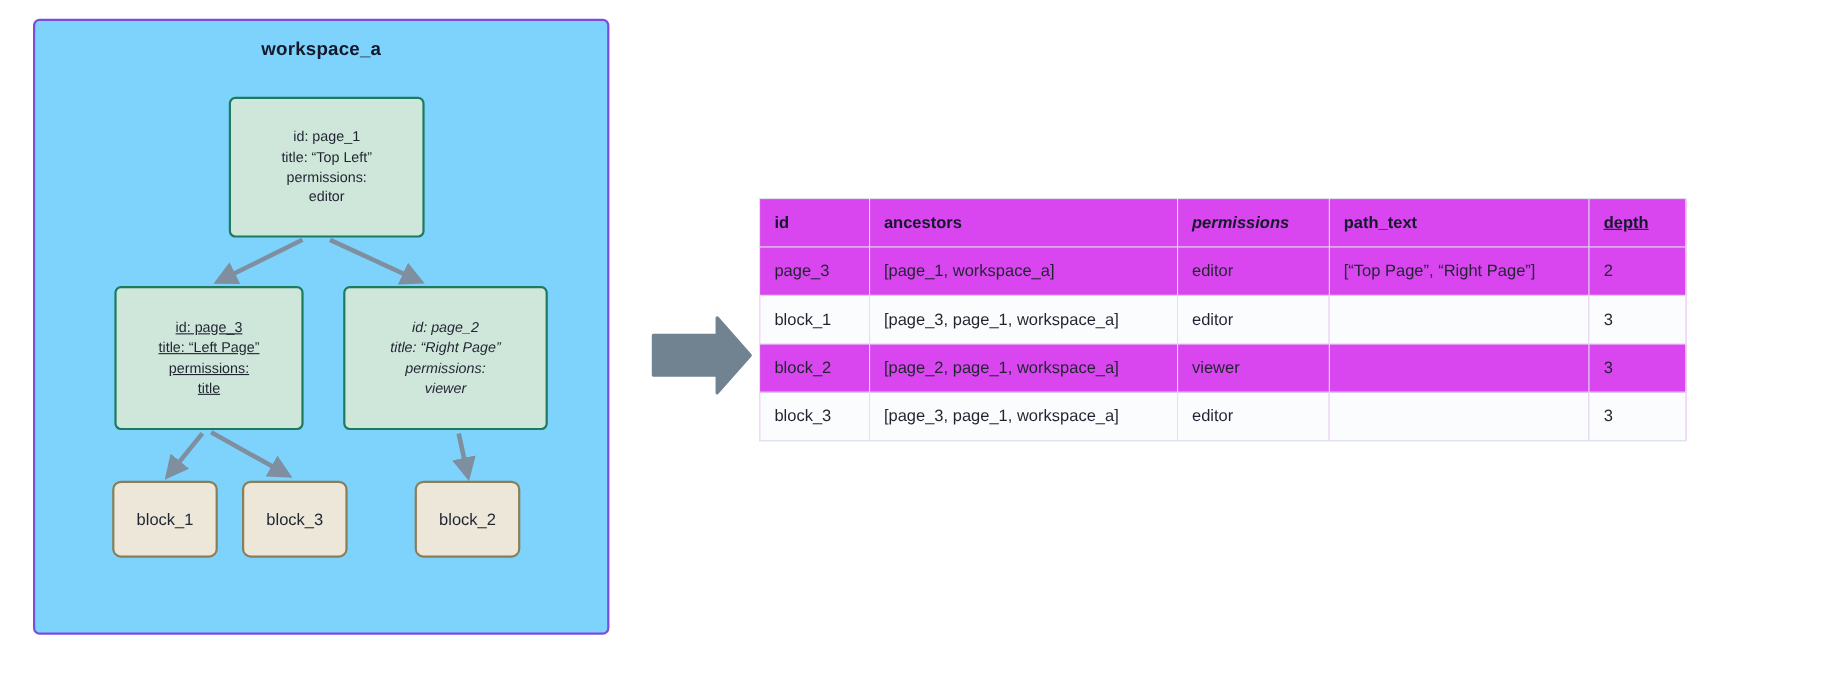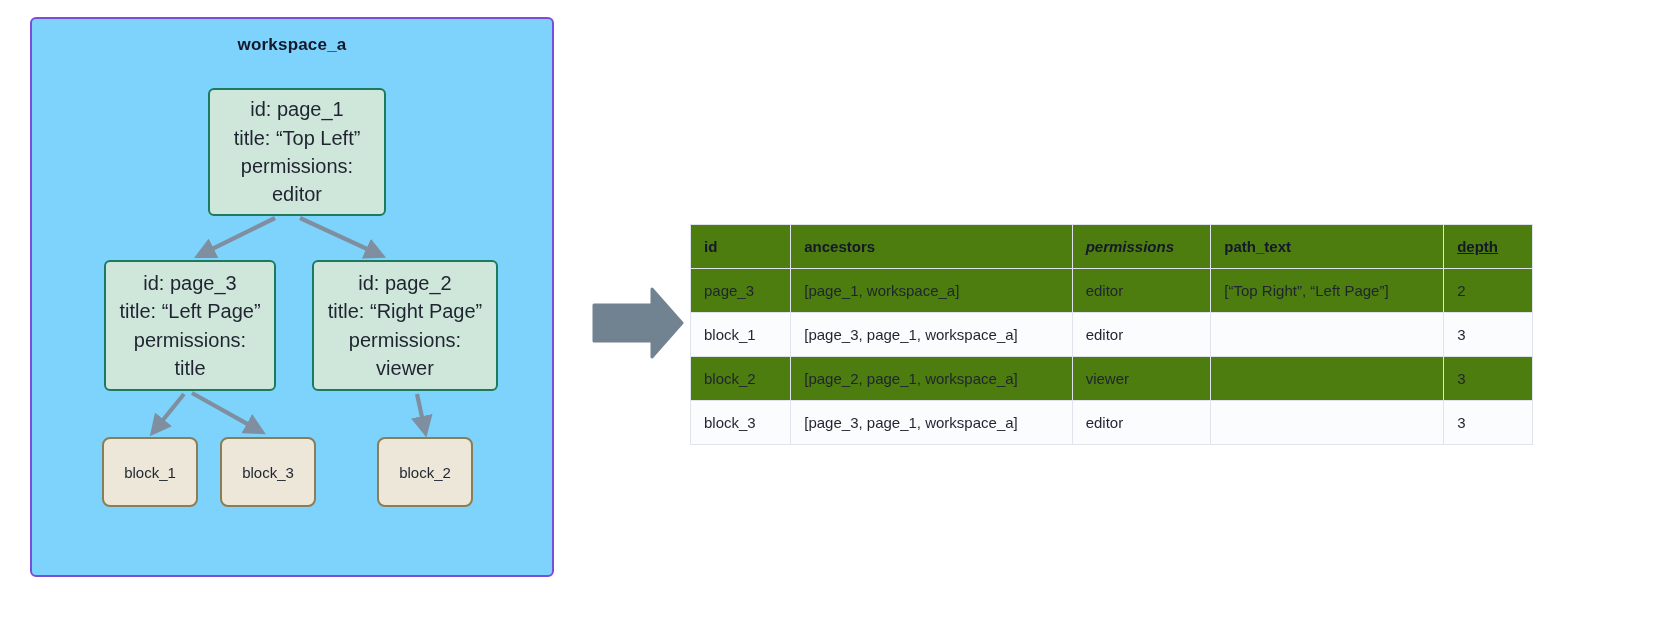--- a/index.html
+++ b/index.html
@@ -44,21 +44,21 @@
   .page-node {
     position: absolute;
     background: #cfe6da;
     border: 2px solid #1d7a5f;
     border-radius: 6px;
     box-sizing: border-box;
     display: flex;
     flex-direction: column;
     align-items: center;
     justify-content: center;
-    font-size: 20px;
+    font-size: 13px;
     line-height: 1.42;
     color: #1f2430;
     text-align: center;
     padding: 4px 6px;
   }
   .page-node .ln { white-space: nowrap; }
 
   .block-node {
     position: absolute;
     background: #ece7d8;
@@ -67,22 +67,22 @@
     box-sizing: border-box;
     display: flex;
     align-items: center;
     justify-content: center;
     font-size: 15px;
     color: #1f2430;
   }
 
   
   #node-page-1 { left: 176px; top: 69px;  width: 178px; height: 128px; }
-  #node-page-3 { left: 72px;  top: 241px; width: 172px; height: 131px; }
-  #node-page-2 { left: 280px; top: 241px; width: 186px; height: 131px; }
+  #node-page-3 { left: 72px;  top: 241px; width: 172px; height: 131px; text-decoration: underline; }
+  #node-page-2 { left: 280px; top: 241px; width: 186px; height: 131px; font-style: italic; }
 
   #node-block-1 { left: 70px;  top: 418px; width: 96px;  height: 70px; }
   #node-block-3 { left: 188px; top: 418px; width: 96px;  height: 70px; }
   #node-block-2 { left: 345px; top: 418px; width: 96px;  height: 70px; }
 
   
   #connectors {
     position: absolute;
     left: 0; top: 0;
     width: 524px;
@@ -102,24 +102,23 @@
   
   #result-table-wrap {
     position: absolute;
     left: 690px;
     top: 180px;
     width: 843px;
   }
   table.result-table {
     border-collapse: collapse;
     width: 100%;
-    background: #4d7c0f;
+    background: #d946ef;
     font-size: 15px;
     color: #1f2430;
-    margin-top: 44px;
   }
   table.result-table th,
   table.result-table td {
     border: 1px solid #dfe4ec;
     text-align: left;
     padding: 10px 13px;
     vertical-align: middle;
     white-space: nowrap;
     height: 23px;
   }
@@ -209,21 +208,21 @@
         <th class="col-perm">permissions</th>
         <th class="col-path">path_text</th>
         <th class="col-depth">depth</th>
       </tr>
     </thead>
     <tbody>
       <tr>
         <td>page_3</td>
         <td>[page_1, workspace_a]</td>
         <td>editor</td>
-        <td>[“Top Right”, “Left Page”]</td>
+        <td>[“Top Page”, “Right Page”]</td>
         <td>2</td>
       </tr>
       <tr>
         <td>block_1</td>
         <td>[page_3, page_1, workspace_a]</td>
         <td>editor</td>
         <td></td>
         <td>3</td>
       </tr>
       <tr>

